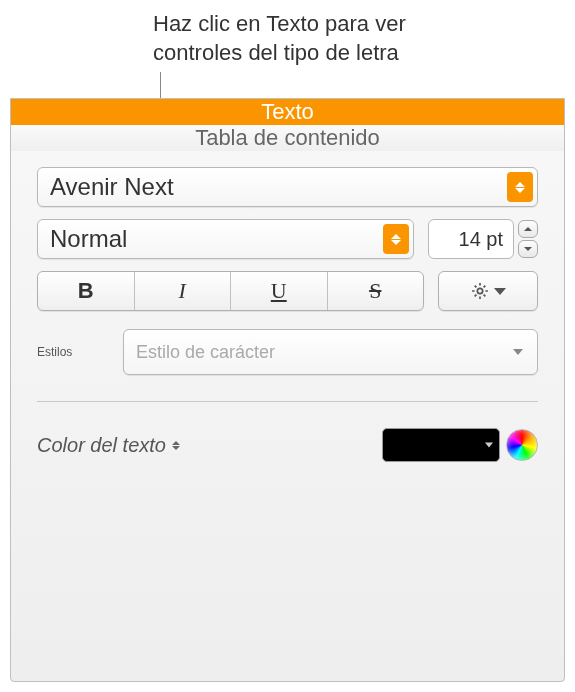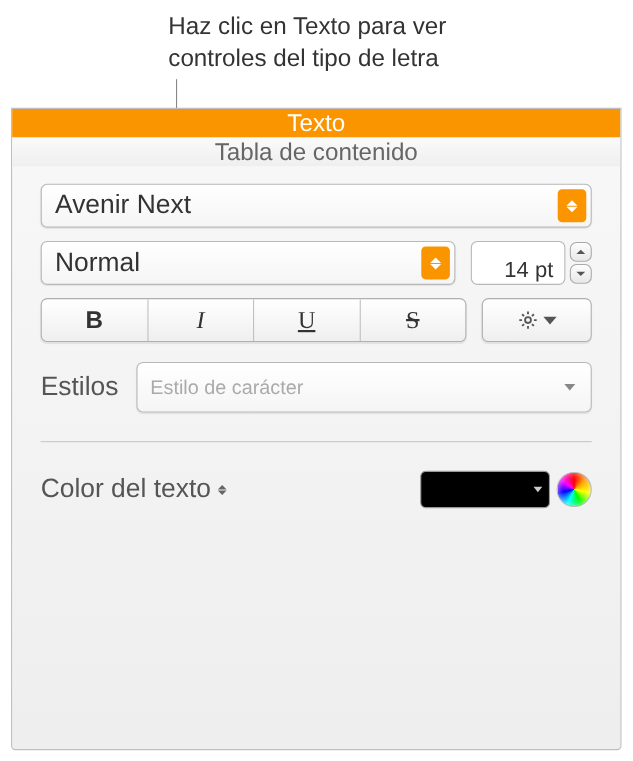--- a/index.html
+++ b/index.html
@@ -116,21 +116,21 @@
       align-items: center;
       gap: 4px;
     }
     .size-field {
       background: #fff;
       border: 1px solid #b8b8b8;
       border-radius: 6px;
       height: 40px;
       width: 86px;
       display: flex;
-      align-items: flex-end;
+      align-items: center;
       justify-content: flex-end;
       padding: 0 10px;
       font-size: 20px;
       color: #333;
     }
     .stepper {
       display: flex;
       flex-direction: column;
       gap: 2px;
     }
@@ -198,21 +198,21 @@
       border-right: 6px solid transparent;
       border-top: 7px solid #555;
     }
     .styles-row {
       display: flex;
       align-items: center;
       gap: 16px;
       margin-bottom: 26px;
     }
     .styles-label {
-      font-size: 24px;
+      font-size: 12px;
       color: #555;
       min-width: 70px;
     }
     .char-style {
       flex: 1;
       height: 46px;
       font-size: 18px;
     }
     .char-style .placeholder { color: #aaa; }
     .char-style .small-chev {
@@ -230,22 +230,23 @@
     }
     .color-row {
       display: flex;
       align-items: center;
       justify-content: space-between;
     }
     .color-label-group {
       display: flex;
       align-items: center;
       gap: 6px;
-      font-size: 24px;
+      font-size: 20px;
       color: #555;
+      font-style: italic;
     }
     .mini-arrows {
       display: flex;
       flex-direction: column;
       gap: 1px;
     }
     .mini-arrows .arrow-up { border-bottom-color:#666; border-left-width:4px; border-right-width:4px; border-bottom-width:4px;}
     .mini-arrows .arrow-down { border-top-color:#666; border-left-width:4px; border-right-width:4px; border-top-width:4px;}
     .color-controls {
       display: flex;

